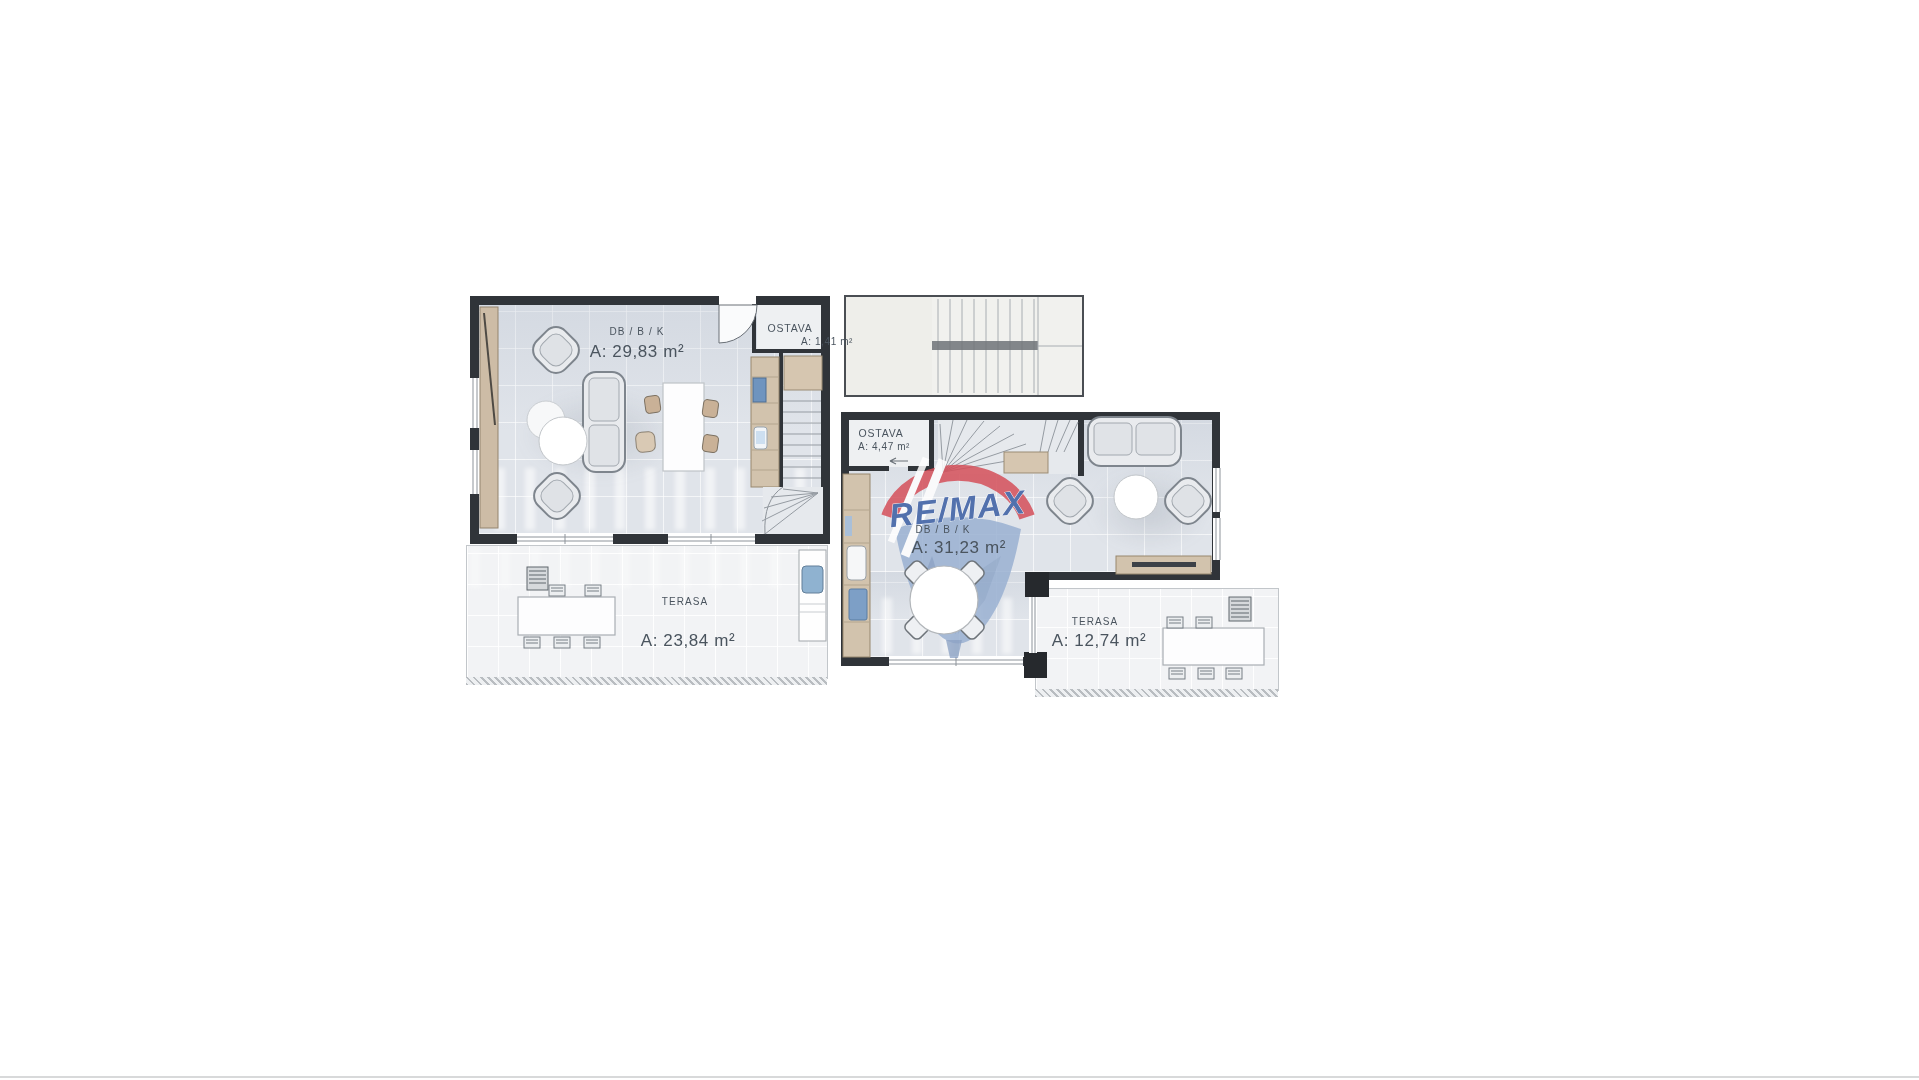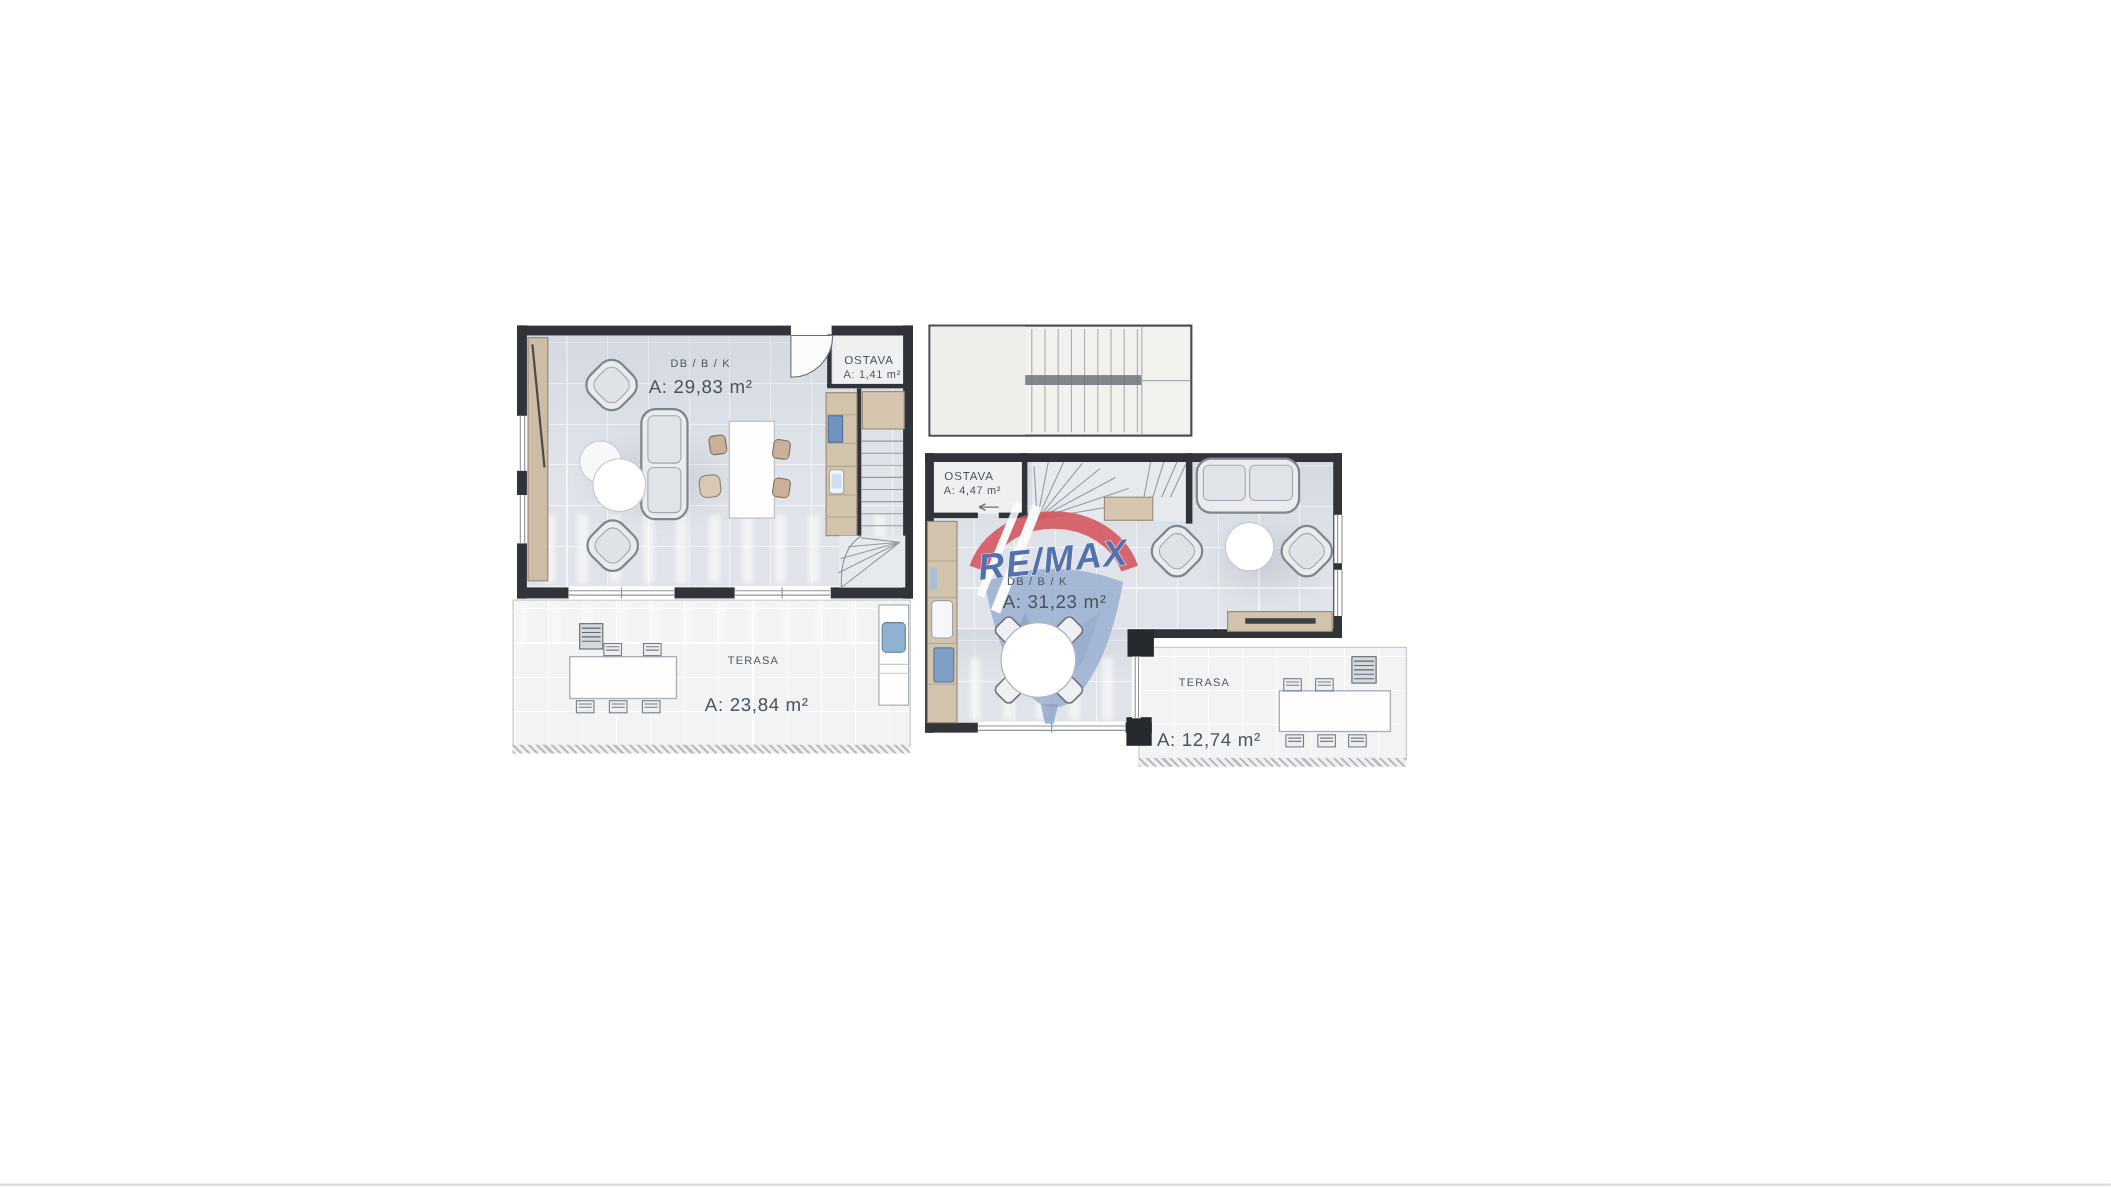--- a/index.html
+++ b/index.html
@@ -246,28 +246,28 @@
         <rect x="962" y="617" width="20" height="20" rx="5" transform="rotate(45 972 627)"></rect>
       </g>
       <circle cx="944" cy="600" r="34" fill="#ffffff" stroke="#b2b6ba" stroke-width="1.2"></circle>
     </g>
   </svg>
 
   <div class="lbl" style="left:577px;top:326px;width:120px;">DB / B / K</div>
   <div class="lbl area" style="left:577px;top:342px;width:120px;">A: 29,83 m²</div>
 
   <div class="lbl small" style="left:754px;top:322px;width:72px;">OSTAVA</div>
-  <div class="lbl area small" style="left:754px;top:336px;width:78px;">A: 1,41 m²</div>
+  <div class="lbl area small" style="left:788px;top:336px;width:78px;">A: 1,41 m²</div>
 
   <div class="lbl small" style="left:844px;top:427px;width:74px;">OSTAVA</div>
   <div class="lbl area small" style="left:844px;top:441px;width:80px;">A: 4,47 m²</div>
 
   <div class="lbl" style="left:884px;top:524px;width:118px;">DB / B / K</div>
   <div class="lbl area" style="left:884px;top:538px;width:122px;text-align:right;">A: 31,23 m²</div>
 
   <div class="lbl" style="left:626px;top:596px;width:118px;">TERASA</div>
   <div class="lbl area" style="left:626px;top:611px;width:124px;margin-top:20px;">A: 23,84 m²</div>
 
   <div class="lbl" style="left:1036px;top:616px;width:118px;">TERASA</div>
-  <div class="lbl area" style="left:1036px;top:631px;width:126px;margin-top:32px;">A: 12,74 m²</div>
+  <div class="lbl area" style="left:1036px;top:631px;width:126px;">A: 12,74 m²</div>
 
   <div class="edge-line"></div>
 </div>
 
 </body></html>

